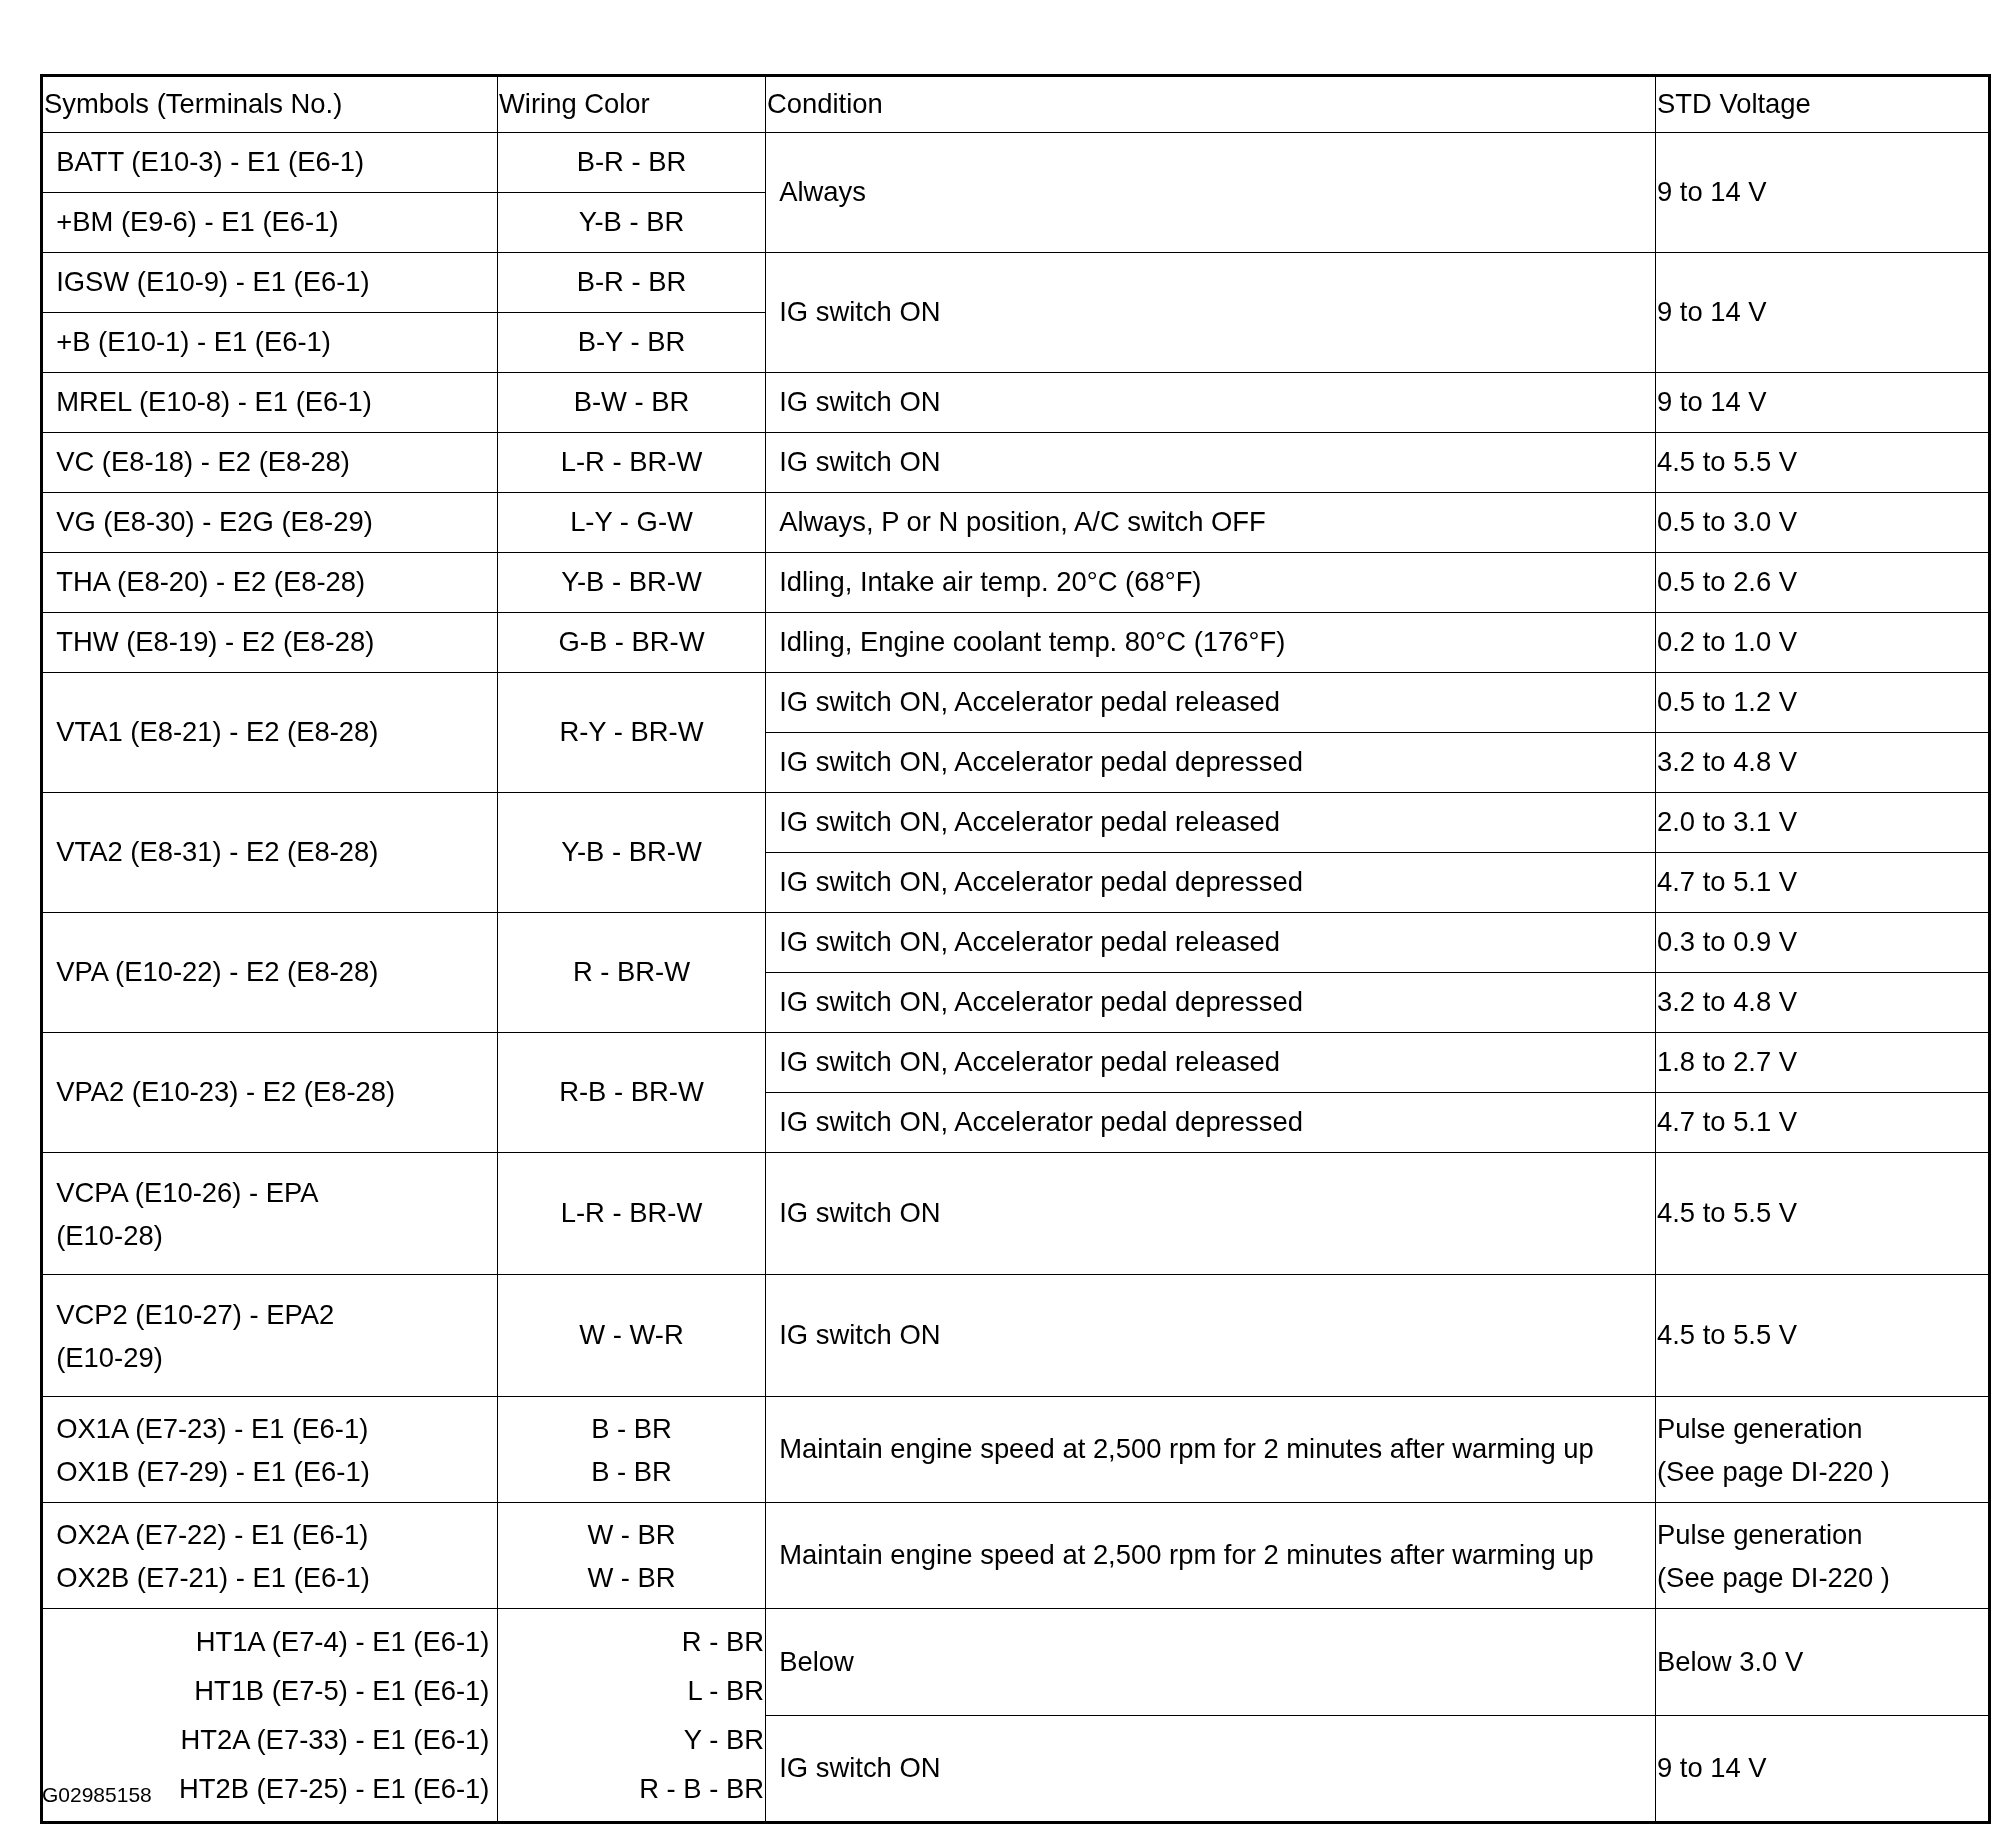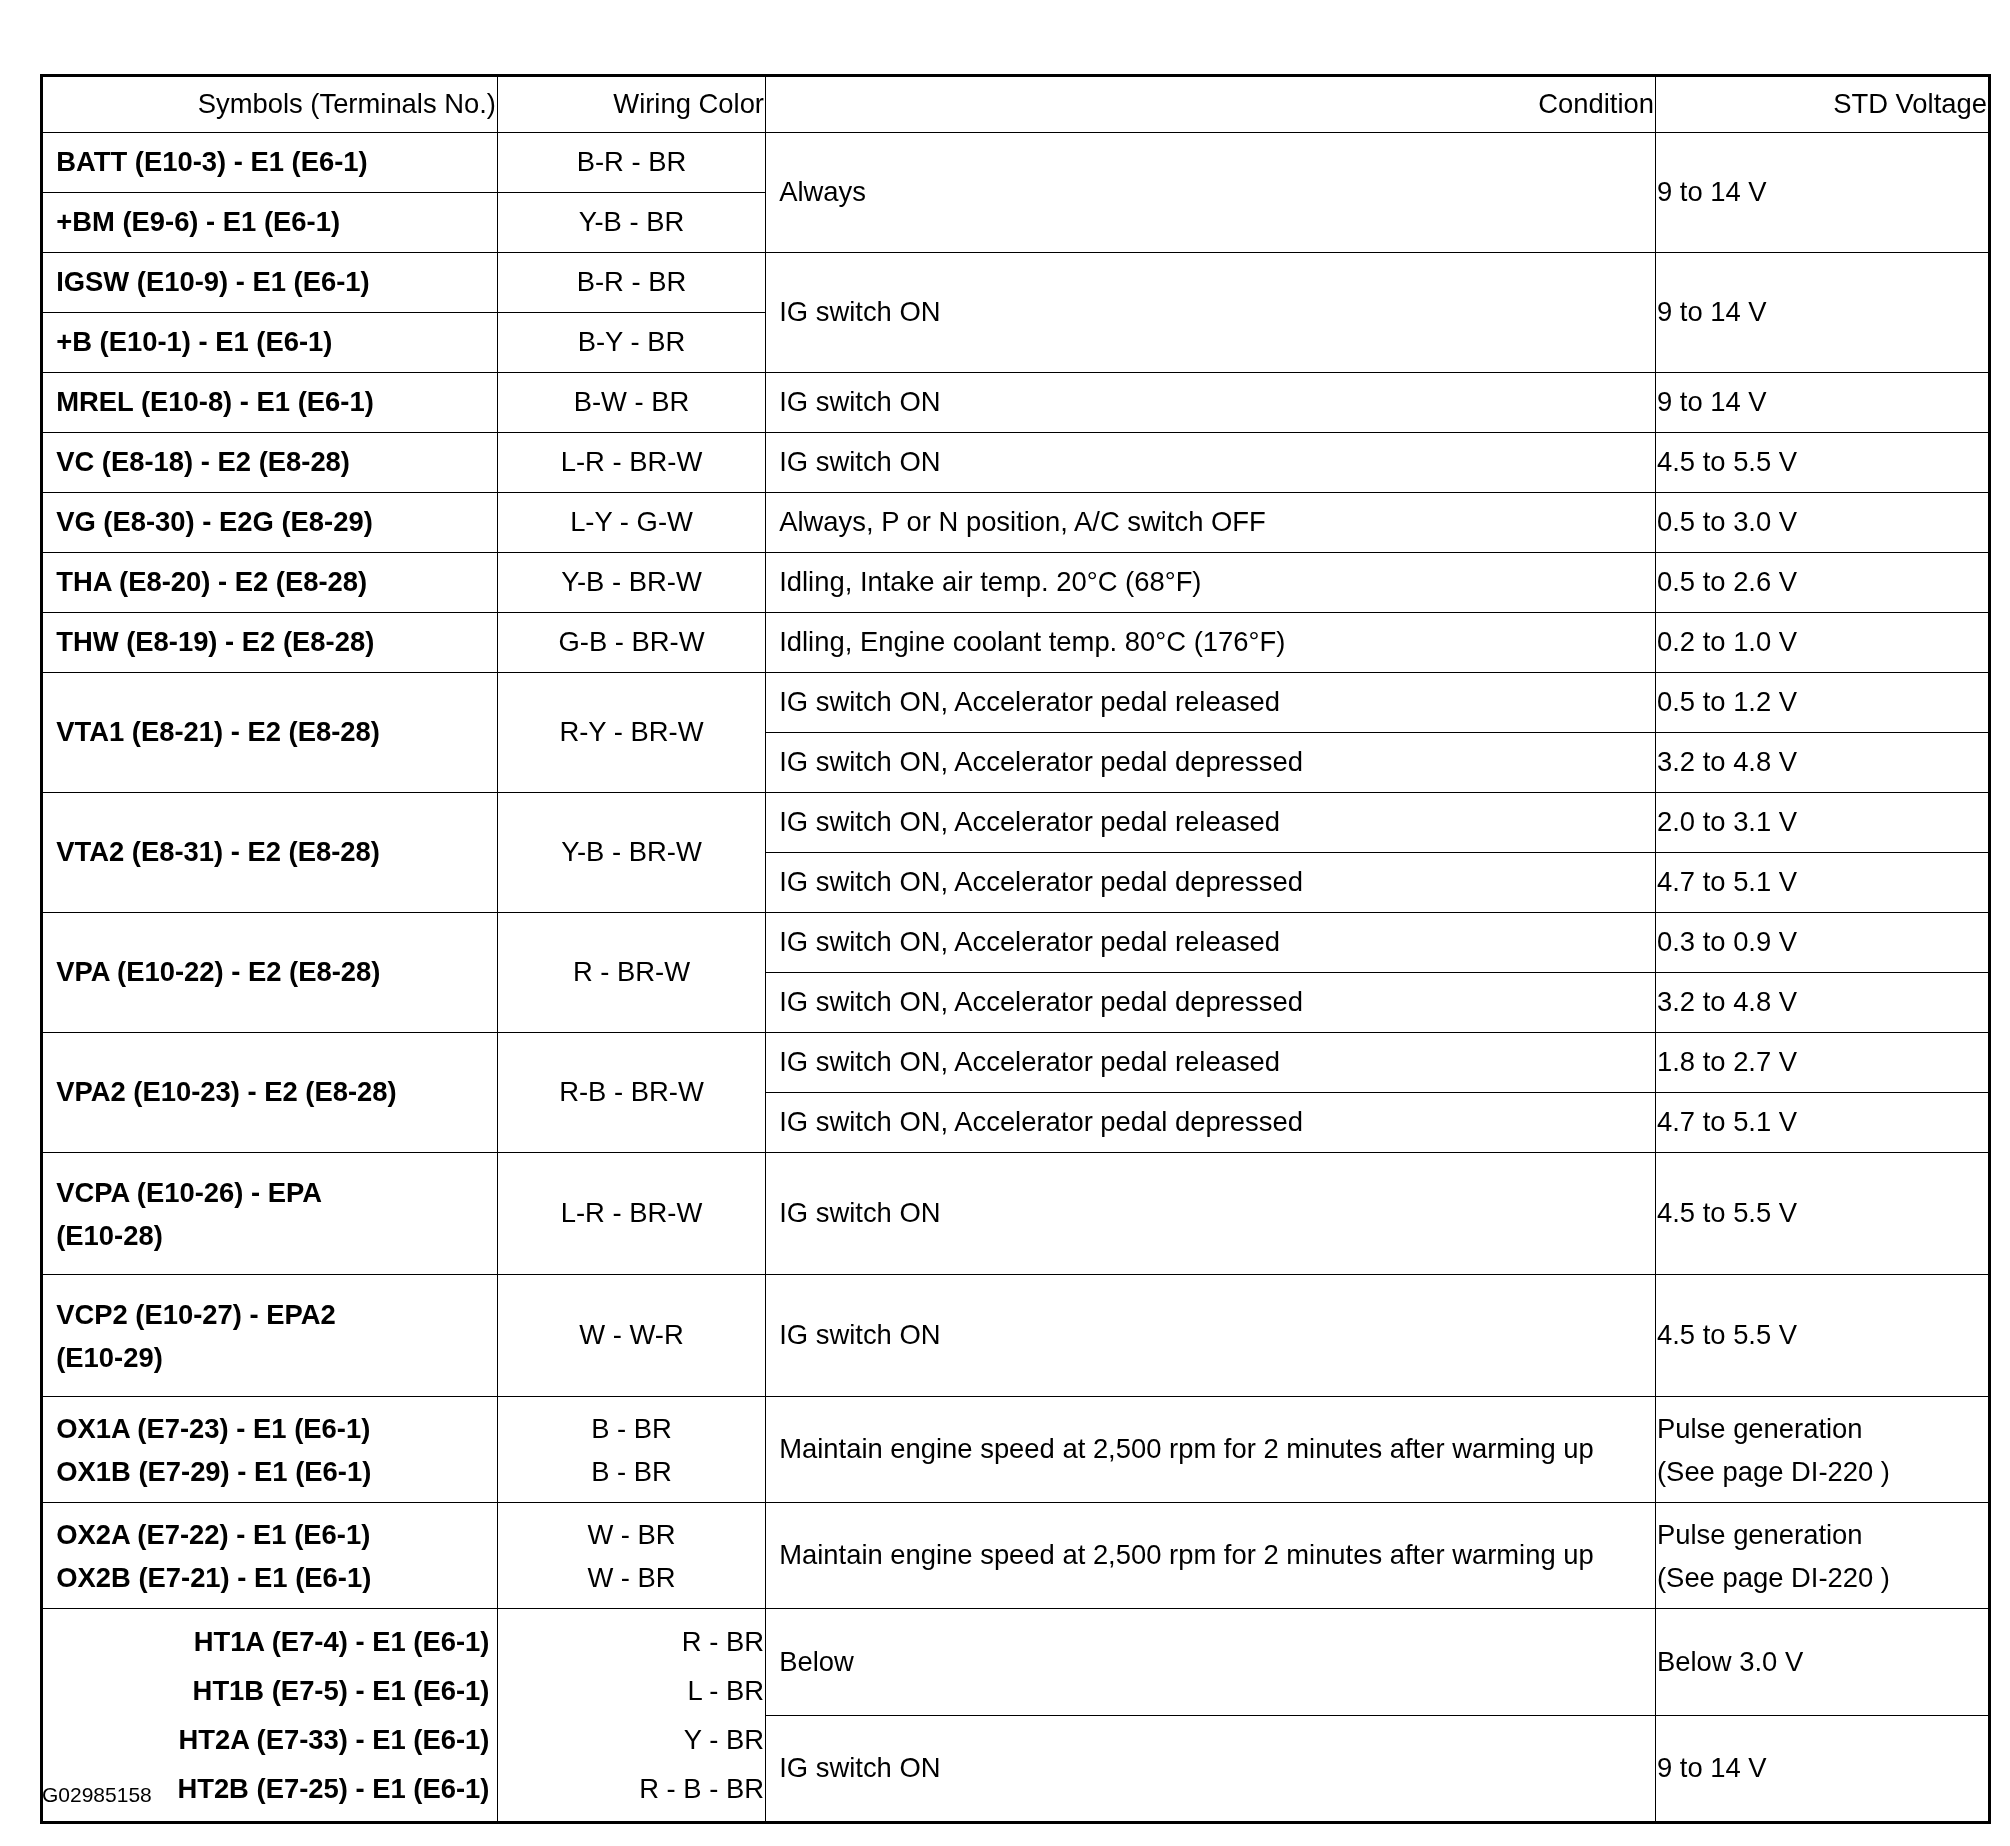--- a/index.html
+++ b/index.html
@@ -26,24 +26,24 @@
   .spec-table th,
   .spec-table td {
     border: 1.9px solid #000;
     font-size: 27.4px;
     line-height: 1.25;
     vertical-align: middle;
     overflow: hidden;
   }
   .spec-table th {
     font-weight: normal;
-    text-align: right;
+    text-align: left;
     height: 53px;
   }
-  td.sym { text-align: left;  padding-left: 13.2px; padding-right: 7.6px; font-weight: bold; }
+  td.sym { text-align: left;  padding-left: 13.2px; padding-right: 7.6px; }
   td.wir { text-align: center; }
   td.con { text-align: left;  padding-left: 13.2px; padding-right: 13px; }
   td.vol { text-align: left; }
 
   tr.r    { height: 60px; }
   tr.t2   { height: 122px; }
   tr.ox   { height: 106px; }
   tr.ht   { height: 107px; }
 
   td.multiline div { line-height: 43px; }

